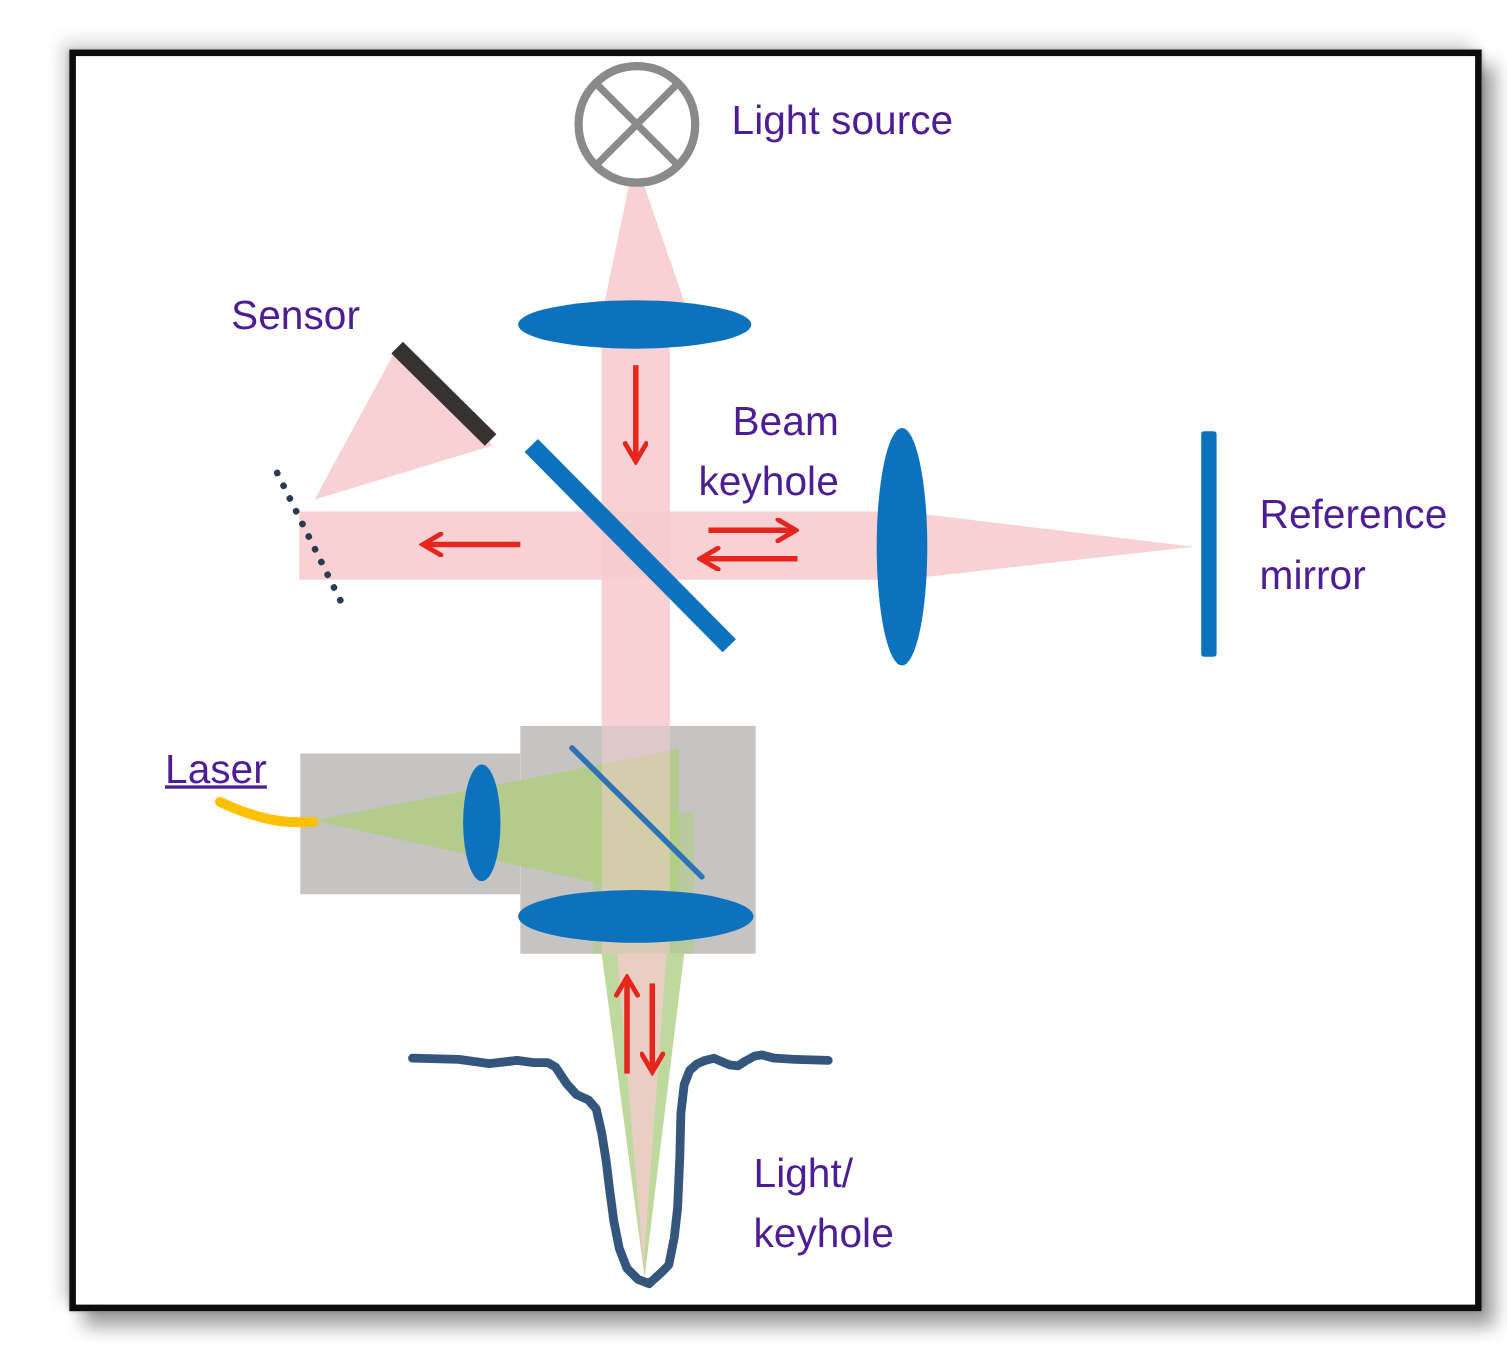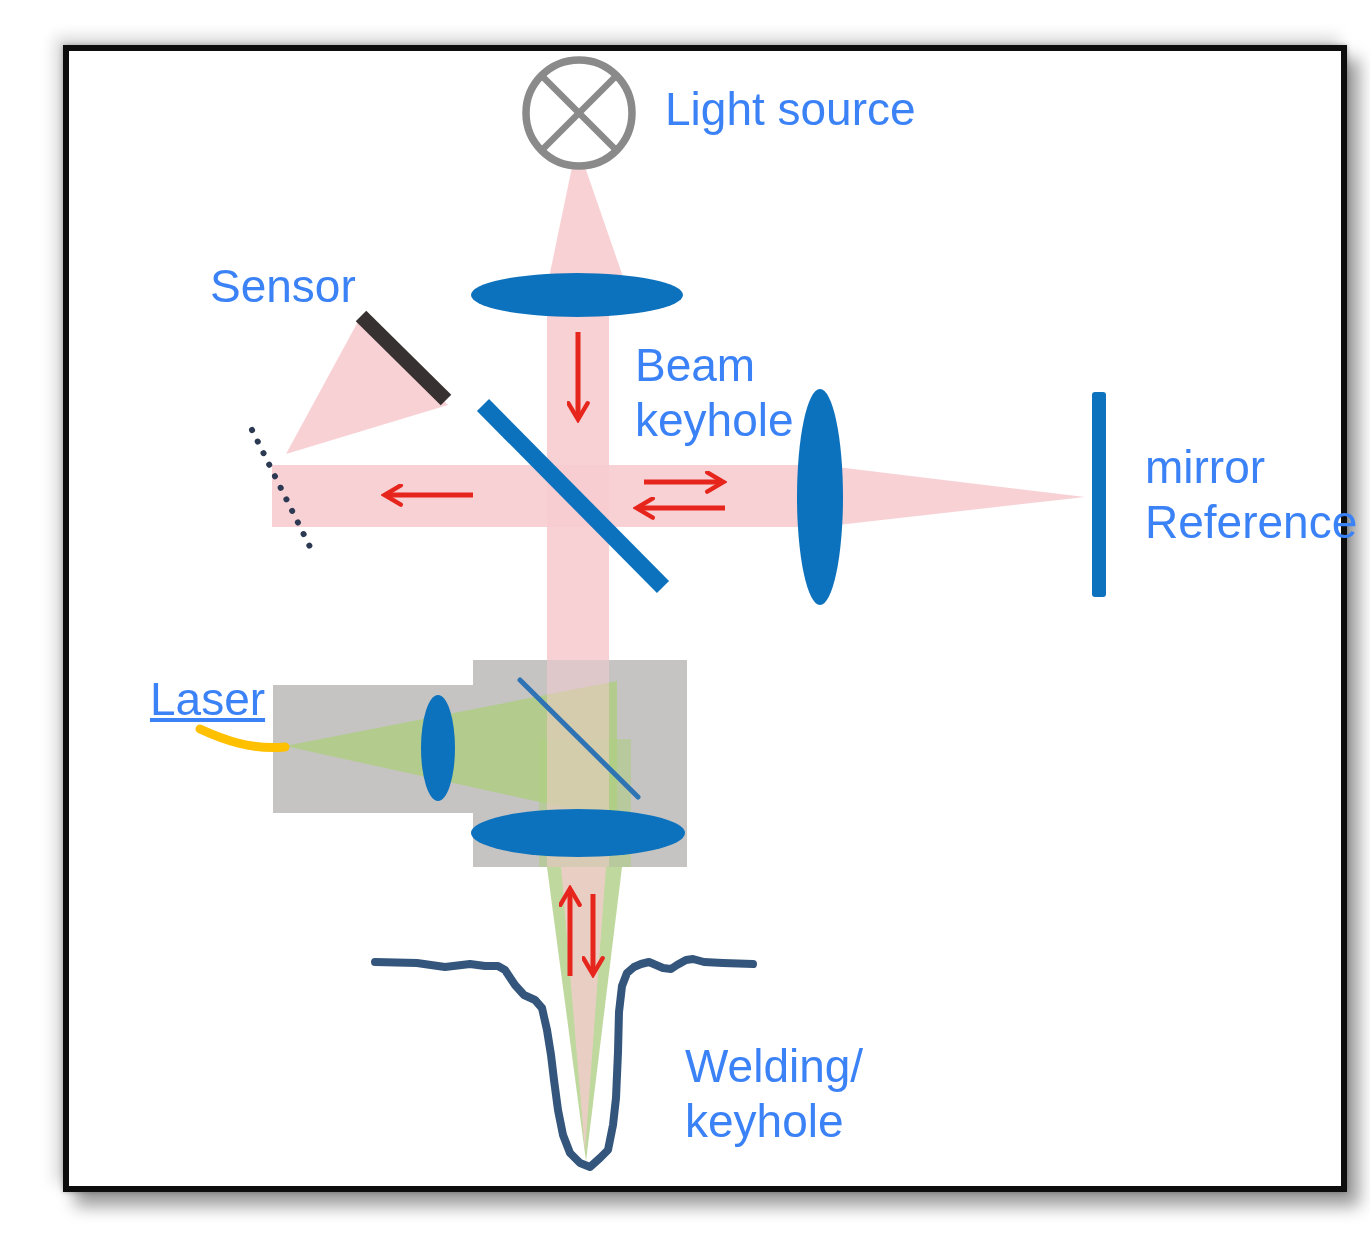--- a/index.html
+++ b/index.html
@@ -4,26 +4,26 @@
 <style>
   html,body{margin:0;padding:0;background:#ffffff;}
   .page{position:relative;width:1370px;height:1236px;background:#ffffff;overflow:hidden;
         font-family:"Liberation Sans",sans-serif;}
   .frame{position:absolute;left:63px;top:45px;width:1272px;height:1135px;
          background:#ffffff;border:6px solid #0d0d0d;
          box-shadow:12px 14px 16px rgba(0,0,0,.40),
                     -8px -8px 14px rgba(0,0,0,.16),
                     0 0 5px rgba(0,0,0,.28);}
   .frame svg{position:absolute;left:0;top:0;}
-  .label{position:absolute;color:#3b82f6;font-size:46px;line-height:55px;
+  .label{position:absolute;color:#4c1d95;font-size:37px;line-height:55px;
          white-space:nowrap;user-select:none;}
   .label span{display:block;}
   .lbl-light-source{left:596px;top:31px;}
   .lbl-sensor{left:141px;top:208px;}
-  .lbl-beam-splitter{left:566px;top:287px;}
+  .lbl-beam-splitter{left:566px;top:304px;text-align:right;}
   .lbl-reference-mirror{left:1076px;top:389px;}
   .lbl-laser{left:81px;top:621px;text-decoration:underline;}
   .lbl-welding-head{left:664px;top:656px;}
   .lbl-sample-keyhole{left:616px;top:988px;}
 </style>
 </head>
 <body>
 
 <div class="page">
   <div class="frame">
@@ -100,28 +100,28 @@
     <div class="label lbl-light-source">Light source</div>
 
     <div class="label lbl-sensor">Sensor</div>
 
     <div class="label lbl-beam-splitter">
       <span>Beam</span>
       <span>keyhole</span>
     </div>
 
     <div class="label lbl-reference-mirror">
+      <span>Reference</span>
       <span>mirror</span>
-      <span>Reference</span>
     </div>
 
     <div class="label lbl-laser">Laser</div>
 
     <div class="label lbl-welding-head">
     </div>
 
     <div class="label lbl-sample-keyhole">
-      <span>Welding/</span>
+      <span>Light/</span>
       <span>keyhole</span>
     </div>
 
   </div>
 </div>
 
 </body></html>

